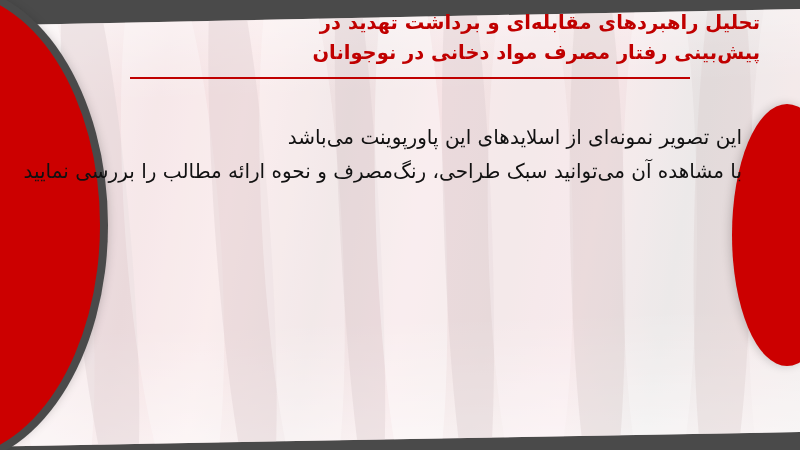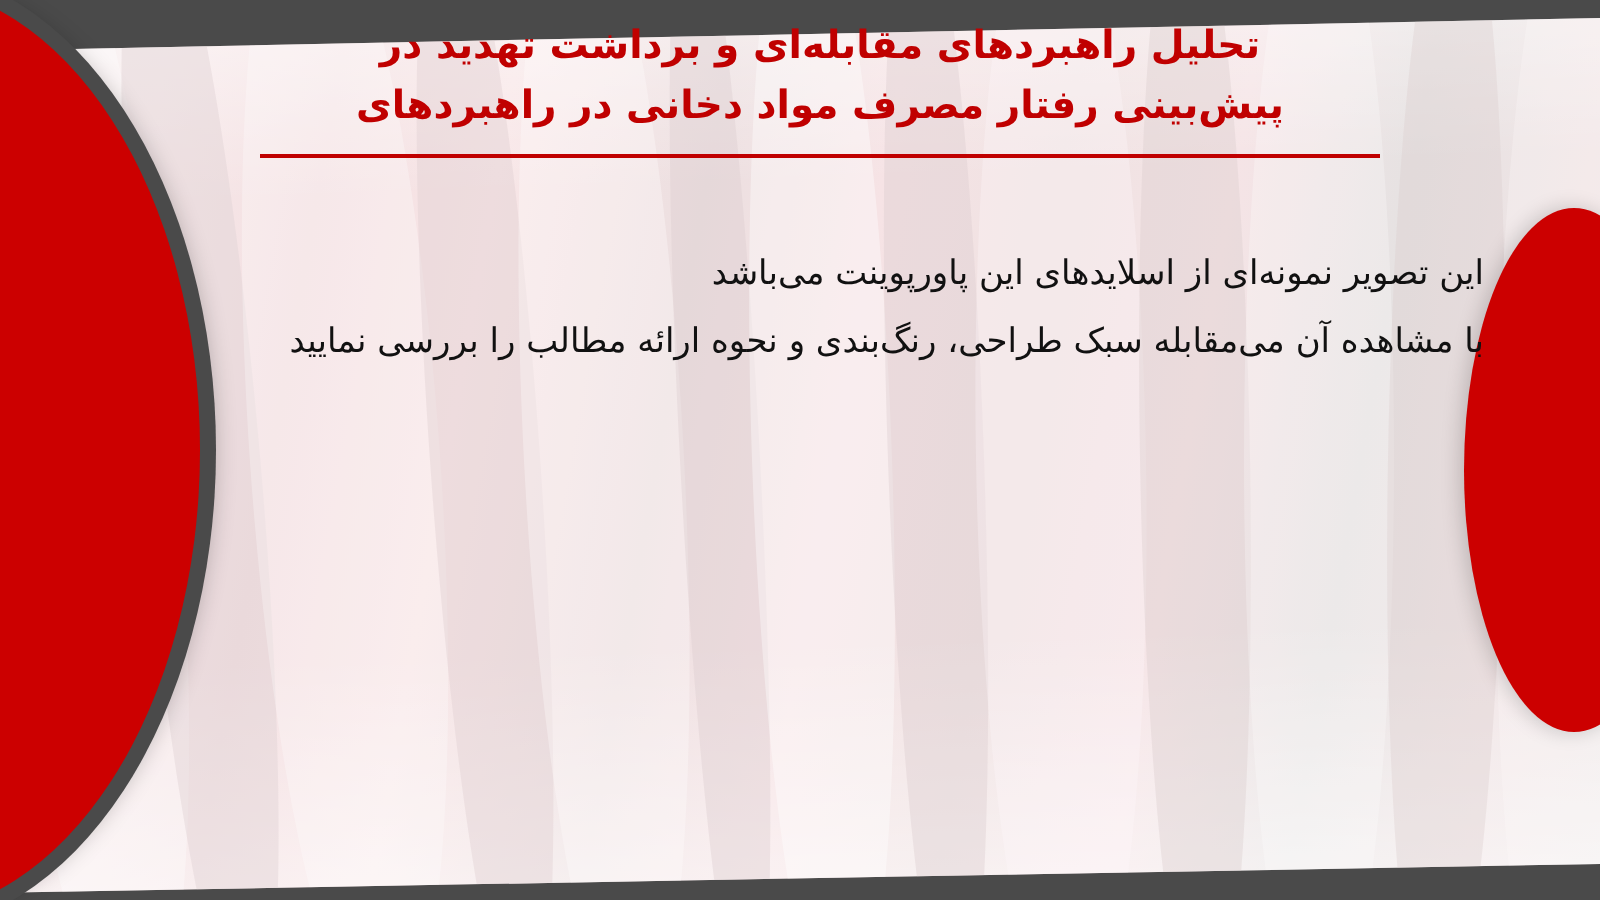--- a/index.html
+++ b/index.html
@@ -97,21 +97,20 @@
     background: #cc0000;
     box-shadow: -2px 0 10px rgba(0,0,0,0.18);
   }
 
   
   .title-wrap {
     position: absolute;
     left: 60px;
     right: 40px;
     top: 8px;
-    text-align: center;
     direction: rtl;
   }
   .title-line {
     font-size: 19.5px;
     line-height: 30px;
     font-weight: bold;
     color: #c00000;
     white-space: nowrap;
     letter-spacing: 0;
   }
@@ -126,21 +125,21 @@
 
   
   .body-wrap {
     position: absolute;
     right: 58px;
     top: 120px;
     direction: rtl;
     text-align: right;
   }
   .body-line {
-    font-size: 17px;
+    font-size: 20px;
     line-height: 34px;
     color: #111111;
     white-space: nowrap;
     font-weight: normal;
   }
 </style>
 </head>
 <body>
 
 <div id="slide">
@@ -166,23 +165,23 @@
     </div>
 
   <div class="blob-left">
     
   </div>
 
   <div class="blob-right"></div>
 
   <div class="title-wrap">
     <div class="title-line">تحلیل راهبردهای مقابله‌ای و برداشت تهدید در</div>
-    <div class="title-line">پیش‌بینی رفتار مصرف مواد دخانی در راهبردهای</div>
+    <div class="title-line">پیش‌بینی رفتار مصرف مواد دخانی در نوجوانان</div>
   </div>
 
   <div class="title-rule"></div>
 
   <div class="body-wrap">
     <div class="body-line">این تصویر نمونه‌ای از اسلایدهای این پاورپوینت می‌باشد</div>
-    <div class="body-line">با مشاهده آن می‌مقابله سبک طراحی، رنگ‌بندی و نحوه ارائه مطالب را بررسی نمایید</div>
+    <div class="body-line">با مشاهده آن می‌توانید سبک طراحی، رنگ‌مصرف و نحوه ارائه مطالب را بررسی نمایید</div>
   </div>
 
 </div>
 
 </body></html>

